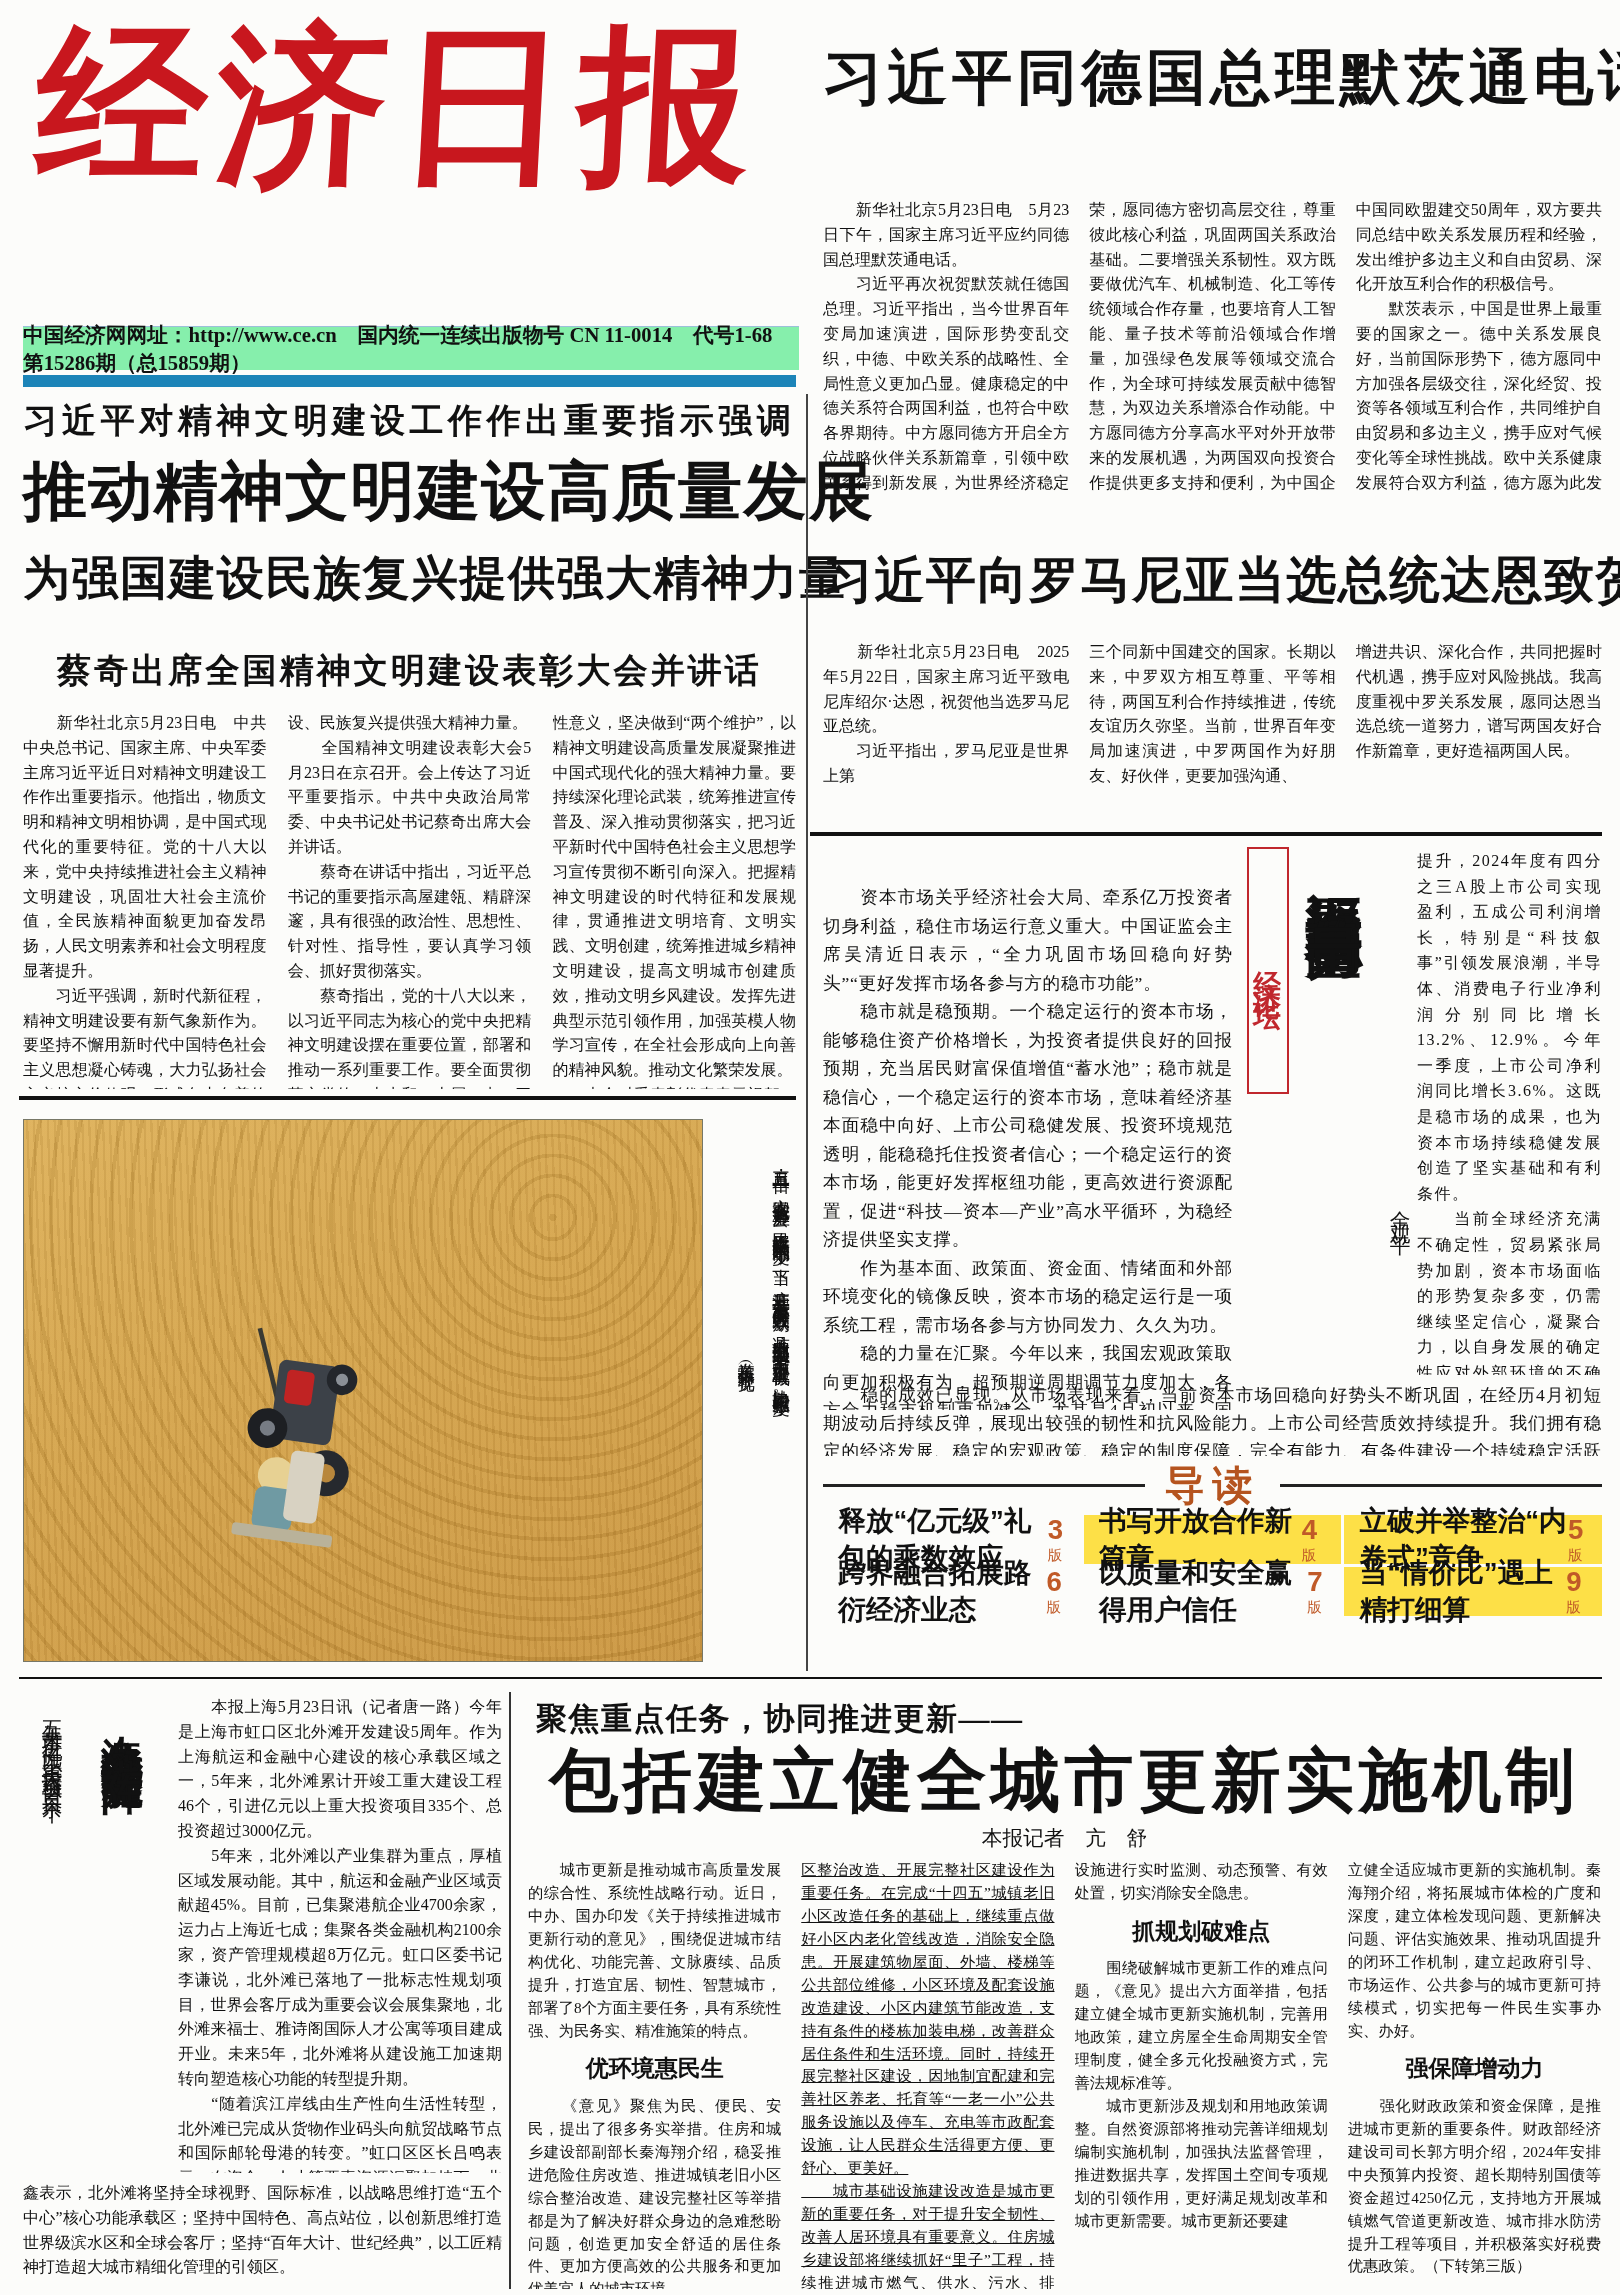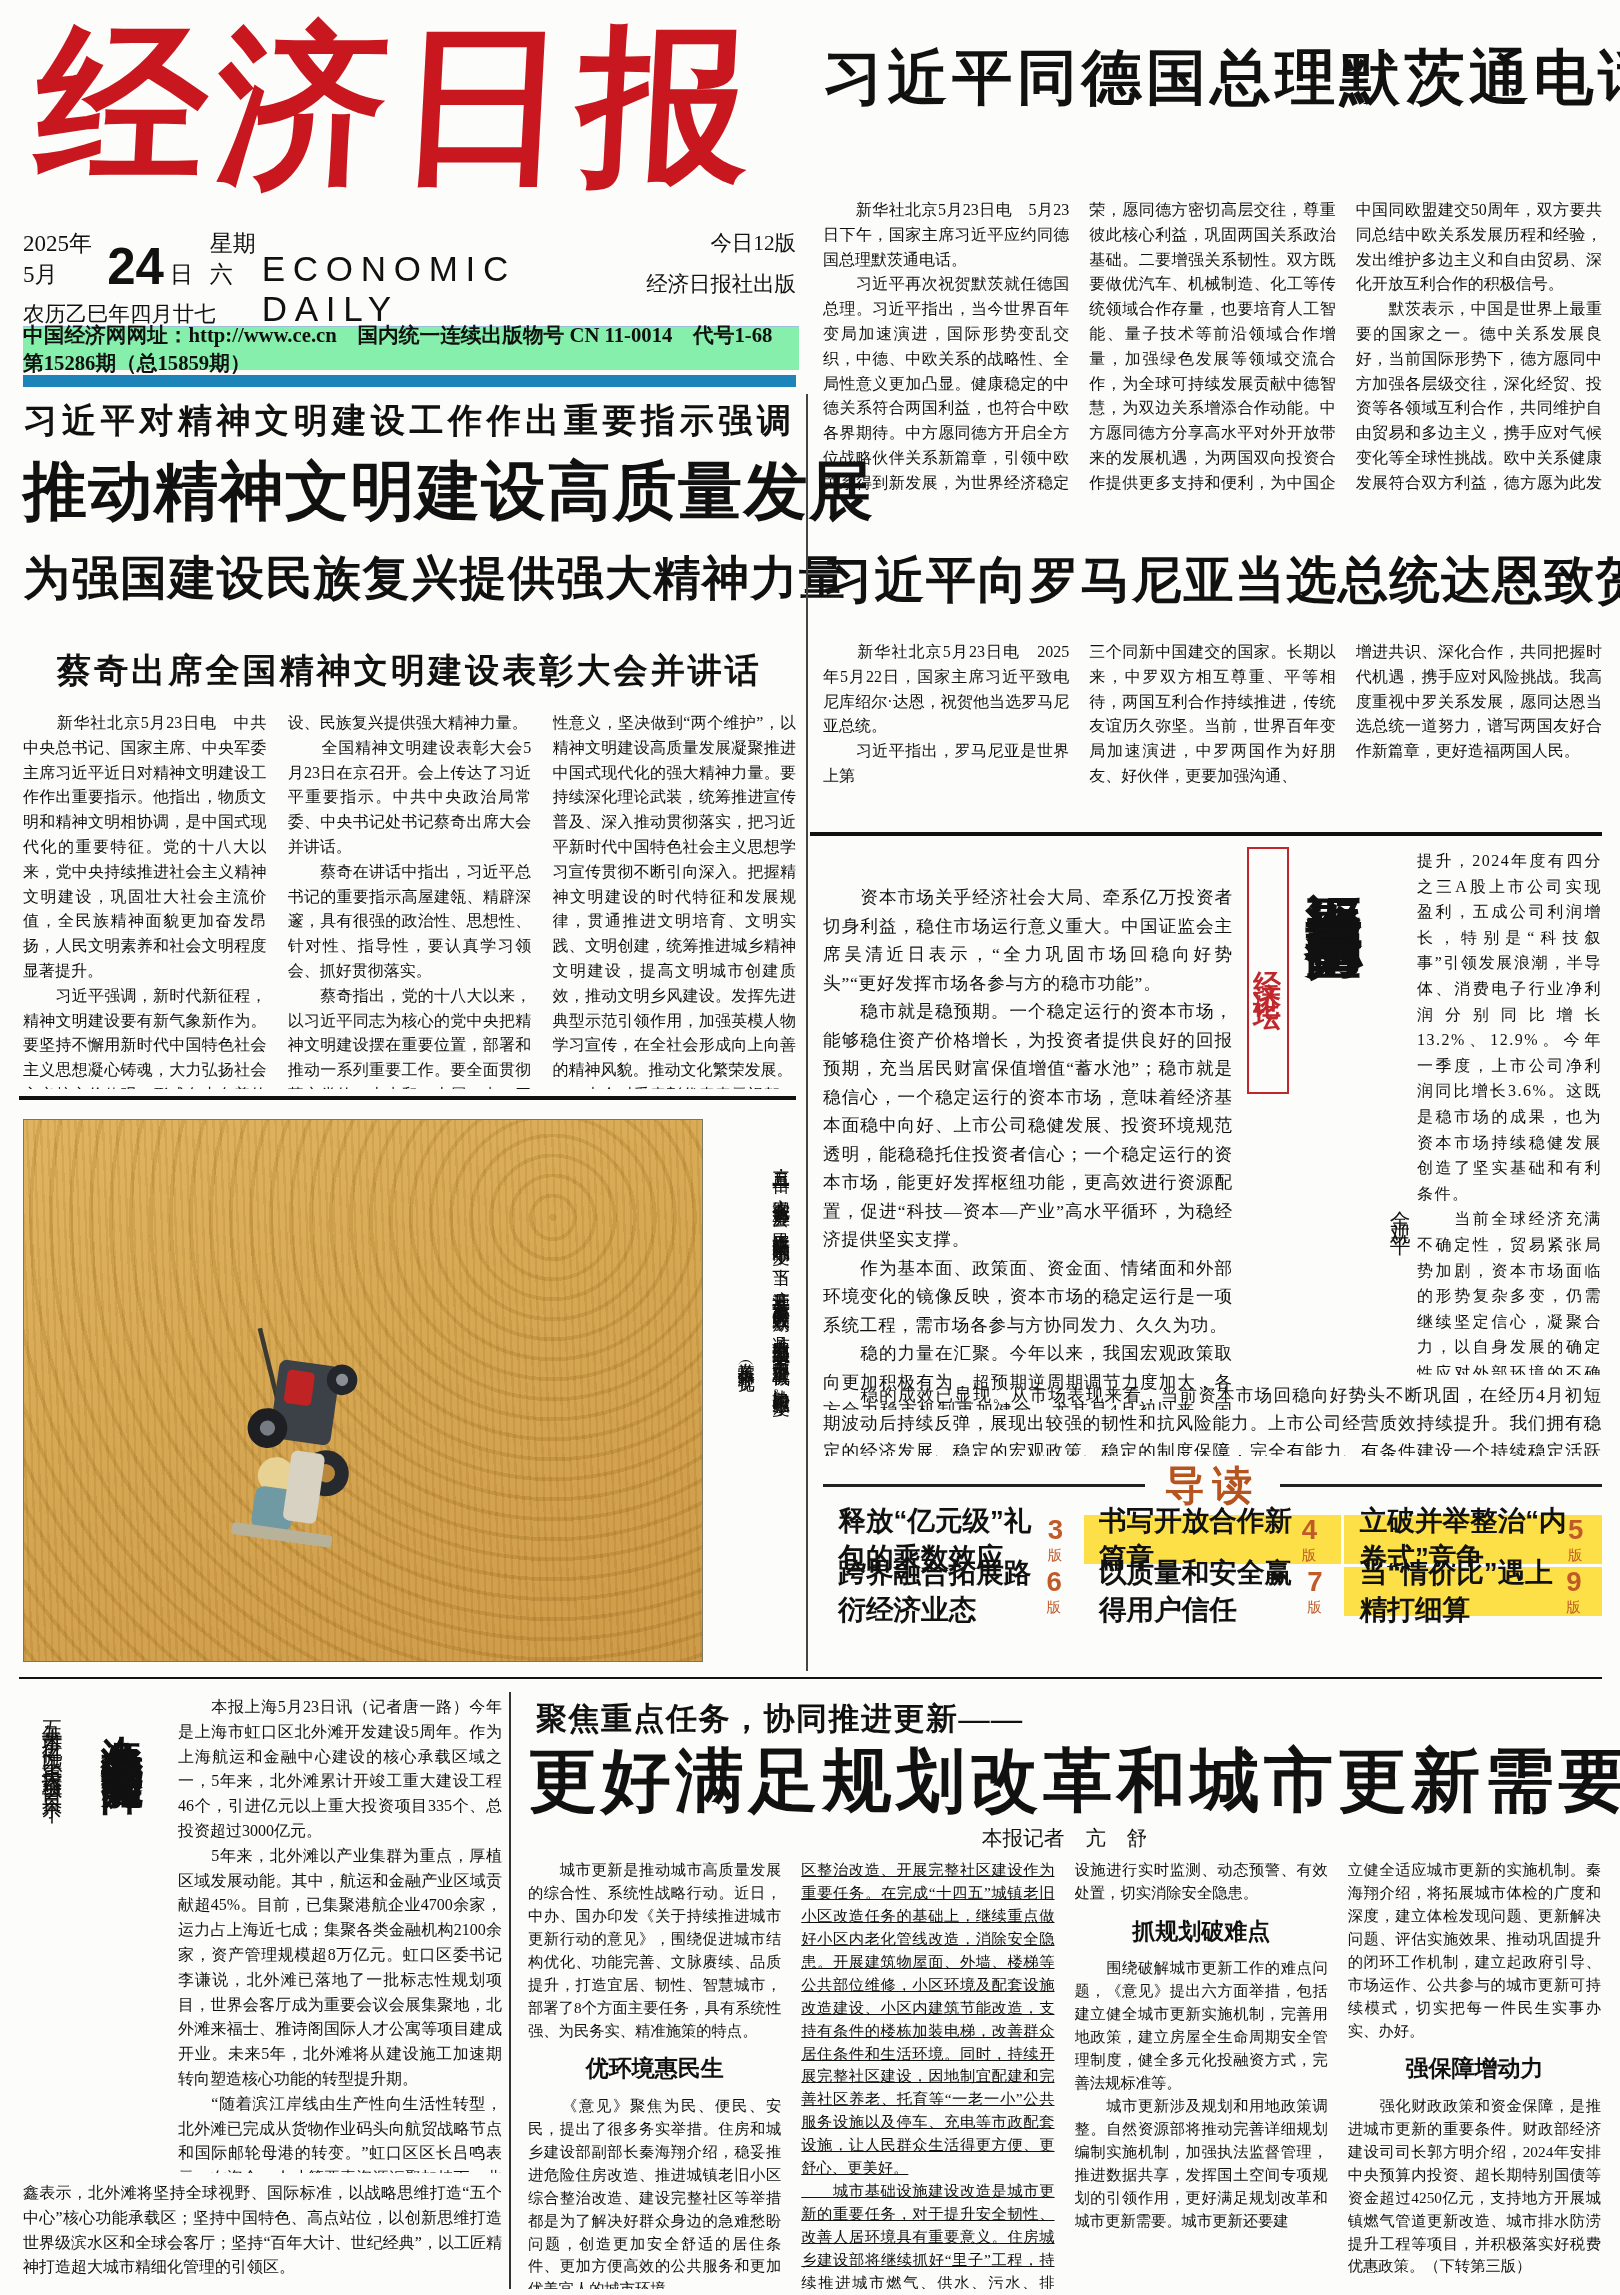--- a/index.html
+++ b/index.html
@@ -22,36 +22,20 @@
                font-family:"Liberation Sans","DejaVu Sans",sans-serif;}
 </style>
 </head>
 <body>
 
 <div class="page">
 
   <div class="abs" style="left:31px;top:-7.7px;width:735px;height:230px;font-size:170px;font-weight:bold;color:#c8171e;
               letter-spacing:10.7px;text-align:center;transform:skewX(-3deg);line-height:230px;">经济日报</div>
 
-  <div class="abs" style="left:23px;top:228px;width:773px;height:92px;display:flex;justify-content:space-between;">
-    <div style="width:268px;">
-      <div style="display:flex;align-items:flex-end;gap:6.1px;">
-        <span style="font-size:23px;">2025年5月</span>
-        <span class="sans" style="font-size:51px;font-weight:700;line-height:0.9;">24</span>
-        <span style="font-size:23px;">日</span>
-        <span style="font-size:23px;margin-left:10.7px;">星期六</span>
-      </div>
-      <div style="font-size:21.4px;margin-top:9.2px;">农历乙巳年四月廿七</div>
-    </div>
-    <div class="sans" style="font-size:35px;letter-spacing:7.7px;margin-top:21.4px;">ECONOMIC DAILY</div>
-    <div style="width:191px;text-align:right;">
-      <div style="font-size:21.4px;">今日12版</div>
-      <div style="font-size:21.4px;margin-top:12.3px;">经济日报社出版</div>
-    </div>
-  </div>
 
   <div class="abs" style="left:23px;top:326px;width:776px;height:43px;background:#86efac;border-top:1.5px solid #9dbfda;
               font-size:20.7px;font-weight:700;display:flex;align-items:center;justify-content:center;">中国经济网网址：http://www.ce.cn　国内统一连续出版物号 CN 11-0014　代号1-68　第15286期（总15859期）</div>
   <div class="abs" style="left:23px;top:375px;width:773px;height:11.5px;background:#1c84b8;"></div>
 
   <div class="abs sans headline" style="left:823px;top:38px;width:779px;font-size:60px;letter-spacing:4.6px;">习近平同德国总理默茨通电话</div>
   <div class="abs cols" style="left:823px;top:198px;width:779px;height:296px;gap:20px;justify-content:space-between;">
     <div class="col body-text">　　新华社北京5月23日电　5月23日下午，国家主席习近平应约同德国总理默茨通电话。
 　　习近平再次祝贺默茨就任德国总理。习近平指出，当今世界百年变局加速演进，国际形势变乱交织，中德、中欧关系的战略性、全局性意义更加凸显。健康稳定的中德关系符合两国利益，也符合中欧各界期待。中方愿同德方开启全方位战略伙伴关系新篇章，引领中欧关系得到新发展，为世界经济稳定增长作出新贡献。
 　　习近平强调，中德两国始终秉持相互尊重、求同存异、合作共赢精神发展双边关系，这一良好传统需要双方精心呵护、传承发扬。一要夯实政治互信。中国视德国为伙伴，乐见德国发展繁</div>
@@ -176,21 +160,21 @@
   <div class="abs vtext sans" style="left:80px;top:1701px;width:84px;height:567px;font-size:42px;font-weight:800;letter-spacing:3.1px;line-height:84px;">上海北外滩塑造多港功能矩阵</div>
   <div class="abs body-text" style="left:178px;top:1695px;width:324px;height:478px;">　　本报上海5月23日讯（记者唐一路）今年是上海市虹口区北外滩开发建设5周年。作为上海航运和金融中心建设的核心承载区域之一，5年来，北外滩累计开竣工重大建设工程46个，引进亿元以上重大投资项目335个、总投资超过3000亿元。
 　　5年来，北外滩以产业集群为重点，厚植区域发展动能。其中，航运和金融产业区域贡献超45%。目前，已集聚港航企业4700余家，运力占上海近七成；集聚各类金融机构2100余家，资产管理规模超8万亿元。虹口区委书记李谦说，北外滩已落地了一批标志性规划项目，世界会客厅成为重要会议会展集聚地，北外滩来福士、雅诗阁国际人才公寓等项目建成开业。未来5年，北外滩将从建设施工加速期转向塑造核心功能的转型提升期。
 　　“随着滨江岸线由生产性向生活性转型，北外滩已完成从货物作业码头向航贸战略节点和国际邮轮母港的转变。”虹口区区长吕鸣表示，在资金、人才等要素资源汇聚加持下，北外滩以“枢纽即港”为价值取向，塑造“多港并进”的功能矩阵。如今的北外滩，是服务贸易港、科技创新港，也是总部经济港、国际活力港。
 　　上海市规划和自然资源局局长张玉</div>
   <div class="abs body-text" style="left:23px;top:2181px;width:479px;height:107px;">鑫表示，北外滩将坚持全球视野、国际标准，以战略思维打造“五个中心”核心功能承载区；坚持中国特色、高点站位，以创新思维打造世界级滨水区和全球会客厅；坚持“百年大计、世纪经典”，以工匠精神打造超大城市精细化管理的引领区。</div>
 
   <div class="abs rule" style="left:509px;top:1692px;width:1.5px;height:597px;background:#333;"></div>
 
   <div class="abs headline" style="left:536px;top:1698px;width:689px;font-size:31px;font-weight:700;text-align:left;letter-spacing:1.5px;">聚焦重点任务，协同推进更新——</div>
-  <div class="abs sans headline" style="left:528px;top:1735px;width:1073px;font-size:69px;letter-spacing:4.6px;">更好满足规划改革和城市更新需要</div>
+  <div class="abs sans headline" style="left:528px;top:1735px;width:1073px;font-size:69px;letter-spacing:4.6px;">包括建立健全城市更新实施机制</div>
   <div class="abs" style="left:528px;top:1824px;width:1073px;font-size:20.7px;text-align:center;">本报记者　亢　舒</div>
 
   <div class="abs cols" style="left:528px;top:1859px;width:1073px;height:430px;gap:20px;">
     <div class="col" style="overflow:hidden;">
       <div class="body-text" style="font-size:15.3px;line-height:1.5;">　　城市更新是推动城市高质量发展的综合性、系统性战略行动。近日，中办、国办印发《关于持续推进城市更新行动的意见》，围绕促进城市结构优化、功能完善、文脉赓续、品质提升，打造宜居、韧性、智慧城市，部署了8个方面主要任务，具有系统性强、为民务实、精准施策的特点。</div>
       <div class="subhead-mid">优环境惠民生</div>
       <div class="body-text" style="font-size:15.3px;line-height:1.5;">　　《意见》聚焦为民、便民、安民，提出了很多务实举措。住房和城乡建设部副部长秦海翔介绍，稳妥推进危险住房改造、推进城镇老旧小区综合整治改造、建设完整社区等举措都是为了解决好群众身边的急难愁盼问题，创造更加安全舒适的居住条件、更加方便高效的公共服务和更加优美宜人的城市环境。
 　　在任务安排上，《意见》部署推进好房子、好小区、好社区、好城区“四好”建设，具有很强的系统性。其中，在小区、社区的居住环境品质提升方面，将推进城镇老旧小</div>
     </div>
     <div class="col body-text" style="font-size:15.3px;line-height:1.5;text-decoration:underline;">区整治改造、开展完整社区建设作为重要任务。在完成“十四五”城镇老旧小区改造任务的基础上，继续重点做好小区内老化管线改造，消除安全隐患。开展建筑物屋面、外墙、楼梯等公共部位维修，小区环境及配套设施改造建设、小区内建筑节能改造，支持有条件的楼栋加装电梯，改善群众居住条件和生活环境。同时，持续开展完整社区建设，因地制宜配建和完善社区养老、托育等“一老一小”公共服务设施以及停车、充电等市政配套设施，让人民群众生活得更方便、更舒心、更美好。

